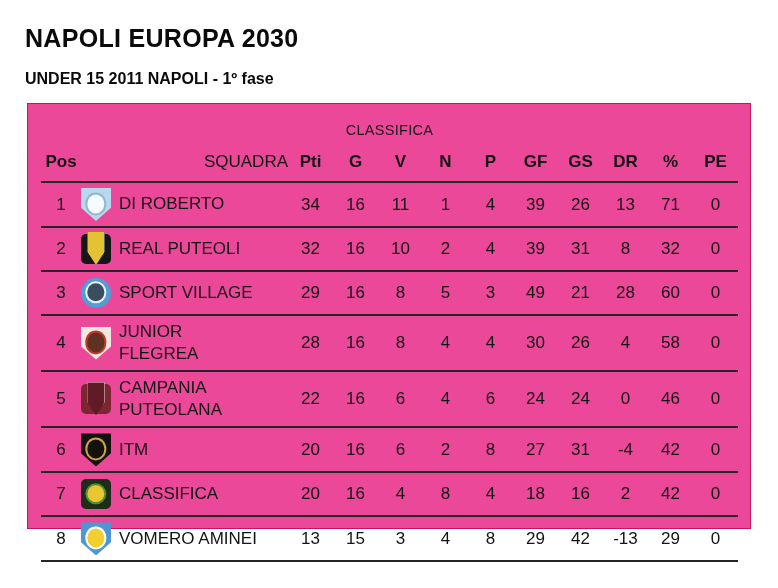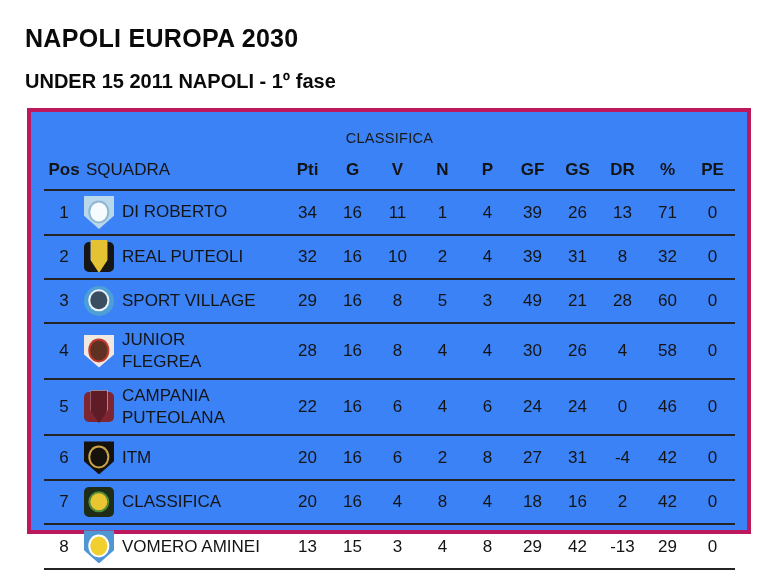--- a/index.html
+++ b/index.html
@@ -13,32 +13,32 @@
     overflow: hidden;
   }
   .page-title {
     font-size: 25px;
     font-weight: bold;
     letter-spacing: 0.3px;
     margin: 24px 0 0 25px;
     color: #0a0a0a;
   }
   .page-subtitle {
-    font-size: 20px;
+    font-size: 16px;
     font-weight: bold;
     margin: 17px 0 0 25px;
     color: #0a0a0a;
   }
   .standings-card {
     margin: 15px 0 0 27px;
     width: 724px;
     height: 426px;
-    border: 4px solid #be185d;
+    border: 1px solid #be185d;
     padding: 16px 12px 0 13px;
-    background: #3b82f6;
+    background: #ec4899;
   }
   .table-title {
     text-align: center;
     font-size: 14.5px;
     color: #1a1a1a;
     letter-spacing: 0.3px;
     padding: 2px 0 10px 0;
   }
   table.standings {
     width: 100%;
@@ -49,21 +49,21 @@
   }
   thead tr { border-bottom: 2px solid #242424; }
   tbody tr { border-bottom: 2px solid #242424; }
   th {
     font-weight: bold;
     text-align: center;
     padding: 4px 0 9px 0;
     white-space: nowrap;
   }
   th.col-squadra {
-    text-align: left;
+    text-align: right;
     font-weight: normal;
     padding-left: 2px;
   }
   td {
     text-align: center;
     padding: 11px 0;
     vertical-align: middle;
   }
   td.cell-squadra { text-align: left; padding: 5px 0; }
   .squadra-wrap {

